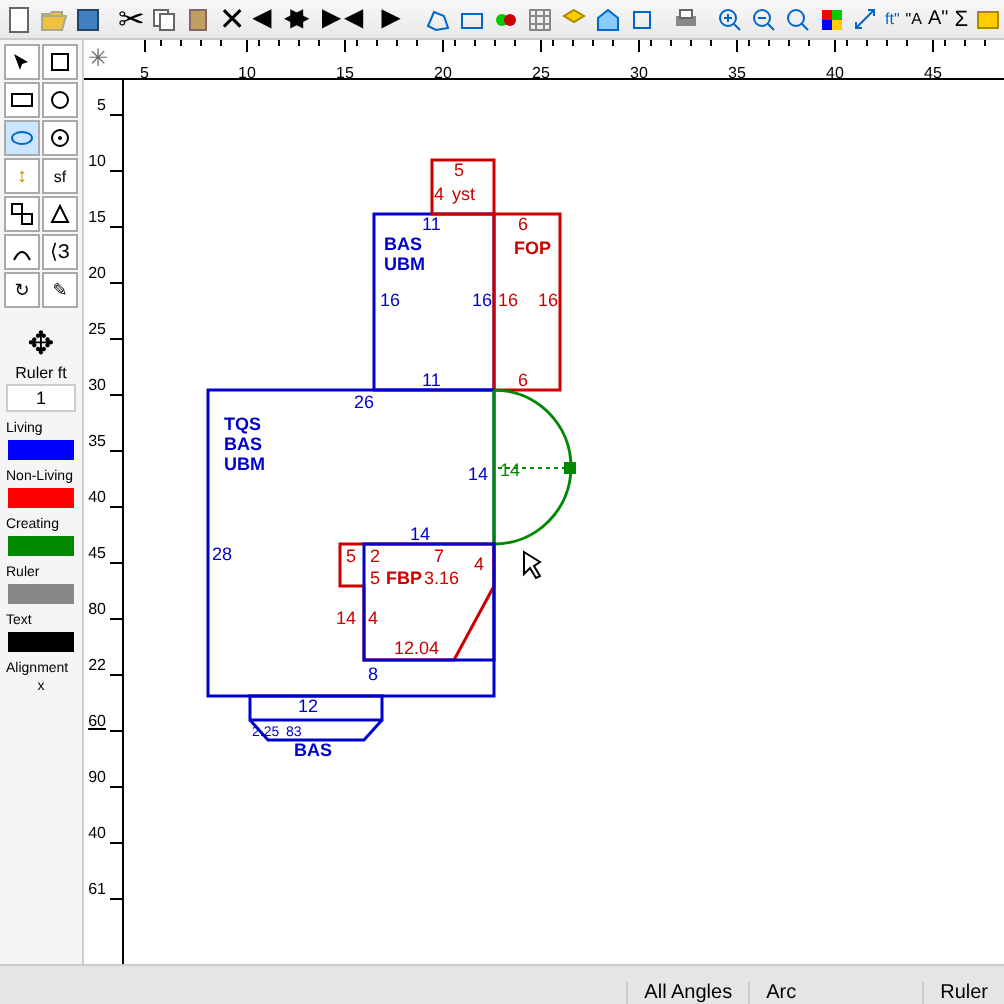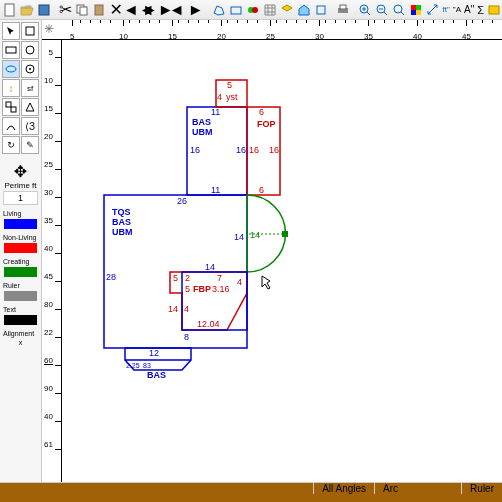--- a/index.html
+++ b/index.html
@@ -23,21 +23,21 @@
 .ruler-h{height:20px;background:#fff;border-bottom:1px solid #000;position:relative;font-size:8px;}
 .ruler-h .tick{position:absolute;top:0;text-align:center;}
 .ruler-h .tick-line{width:1px;height:6px;background:#000;margin:0 auto;}
 .ruler-h .tick-lbl{margin-top:6px;}
 .ruler-v{width:20px;position:absolute;left:0;top:20px;bottom:0;border-right:1px solid #000;font-size:8px;}
 .ruler-v .tick{position:absolute;left:0;width:100%;}
 .ruler-v .tick-line{height:1px;width:6px;background:#000;float:right;}
 .ruler-v .tick-lbl{text-align:right;padding-right:8px;}
 .drawing{position:absolute;left:20px;top:20px;right:0;bottom:0;overflow:hidden;}
 .origin{position:absolute;left:2px;top:2px;font-size:12px;color:#666;}
-.statusbar{height:20px;background:#a16207;border-top:1px solid #ccc;display:flex;align-items:flex-start;font-size:10px;position:absolute;bottom:0;left:0;right:0;margin-top:36px;}
+.statusbar{height:20px;background:#e5e5e5;border-top:1px solid #ccc;display:flex;align-items:flex-end;font-size:10px;position:absolute;bottom:0;left:0;right:0;margin-top:36px;}
 .status-item{padding:0 8px;border-left:1px solid #ccc;cursor:pointer;}
 svg text{font-size:9px;font-family:Arial;}
 .dim-b{fill:#0000cc;}
 .dim-r{fill:#cc0000;}
 .dim-g{fill:#008800;}
 .lbl-b{fill:#0000cc;font-weight:bold;font-size:9px;}
 .lbl-r{fill:#cc0000;font-weight:bold;font-size:9px;}
 </style>
 </head>
 <body>
@@ -219,21 +219,21 @@
           <svg width="12" height="12">
             <path d="M2 10Q6 2 10 10" fill="none" stroke="#000"></path>
           </svg>
         </div>
       <div class="tool-btn">⟨З</div>
       <div class="tool-btn" style="font-size:9px">↻</div>
       <div class="tool-btn" style="font-size:9px">✎</div>
     </div>
     <div class="nudge-section">
       <div class="nudge-icon">✥</div>
-      <div class="nudge-lbl">Perime ft</div>
+      <div class="nudge-lbl">Ruler ft</div>
       <div class="nudge-val">1</div>
     </div>
     <div class="layer">
       <div class="layer-lbl">Living</div>
       <div class="layer-swatch" style="background:#0000ff"></div>
     </div>
     <div class="layer">
       <div class="layer-lbl">Non-Living</div>
       <div class="layer-swatch" style="background:#ff0000"></div>
     </div>

